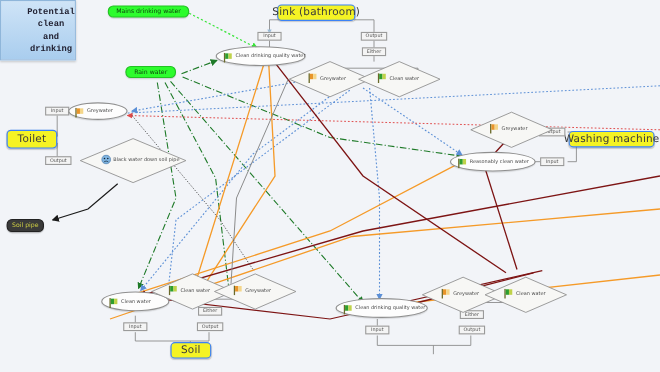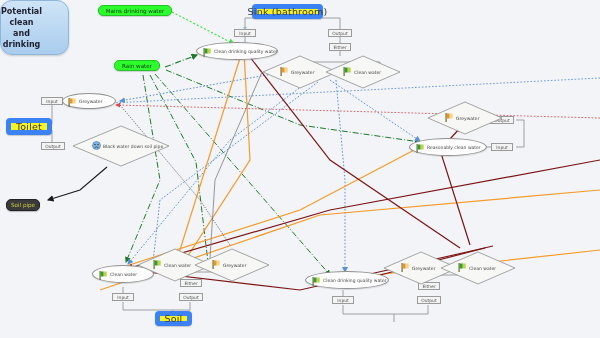--- a/index.html
+++ b/index.html
@@ -10,21 +10,21 @@
     position:relative;
   }
   #stage{position:absolute;left:0;top:0;width:600px;height:338px;}
   svg.edges{position:absolute;left:0;top:0;width:600px;height:338px;}
 
   .node{position:absolute;box-sizing:border-box;}
 
   
   .res{
     background:#f5f324;
-    border:5px solid #3b82f6;
+    border:1px solid #3b82f6;
     border-radius:4px;
     color:#3a3a3a;
     font-size:9.5px;
     letter-spacing:.2px;
     display:flex;align-items:center;justify-content:center;
     white-space:nowrap;
     box-shadow:0 1px 1px rgba(0,0,0,.18);
   }
   
   .src{
@@ -71,26 +71,27 @@
   .dia-bg{position:absolute;left:0;top:0;}
   .dia-lbl{
     position:absolute;top:50%;transform:translateY(-50%);
     display:flex;align-items:center;white-space:nowrap;
     font-size:4.5px;color:#4a4a4a;
   }
   
   .note{
     background:linear-gradient(180deg,#cfe4f7 0%,#a9cdee 100%);
     border:1px solid #8fb6da;
-    border-radius:12px;
+    border-radius:0;
     color:#223;
     font-size:8px;font-weight:bold;line-height:11px;
-    display:flex;align-items:center;justify-content:flex-start;
+    display:flex;align-items:center;justify-content:flex-end;
     text-align:center;
     box-shadow:0 1px 2px rgba(0,0,0,.18);
+    font-family:Liberation Mono, monospace;
   }
   .flag{flex:0 0 auto;margin-right:2px;}
   .ico{flex:0 0 auto;margin-right:2px;}
 </style>
 </head>
 <body>
 
 <div id="stage">
 
 <svg class="edges" viewBox="0 0 600 338">
@@ -215,20 +216,23 @@
 <div class="node dark" style="left:6px;top:199px;width:34px;height:12px;">
   <span>Soil pipe</span>
 </div>
 
 <div class="node res" style="left:252px;top:4px;width:71px;height:15px;">
   <span>Sink (bathroom)</span>
 </div>
 <div class="node res" style="left:6px;top:118px;width:46px;height:17px;">
   <span>Toilet</span>
 </div>
+<div class="node res" style="left:517px;top:119px;width:78px;height:15px;">
+  <span>Washing machine</span>
+</div>
 <div class="node res" style="left:155px;top:311px;width:37px;height:15px;">
   <span>Soil</span>
 </div>
 
 <div class="node port" style="left:234px;top:29px;width:22px;height:8px;">
       <span>Input</span>
     </div>
 <div class="node port" style="left:328px;top:29px;width:24px;height:8px;">
       <span>Output</span>
     </div>

